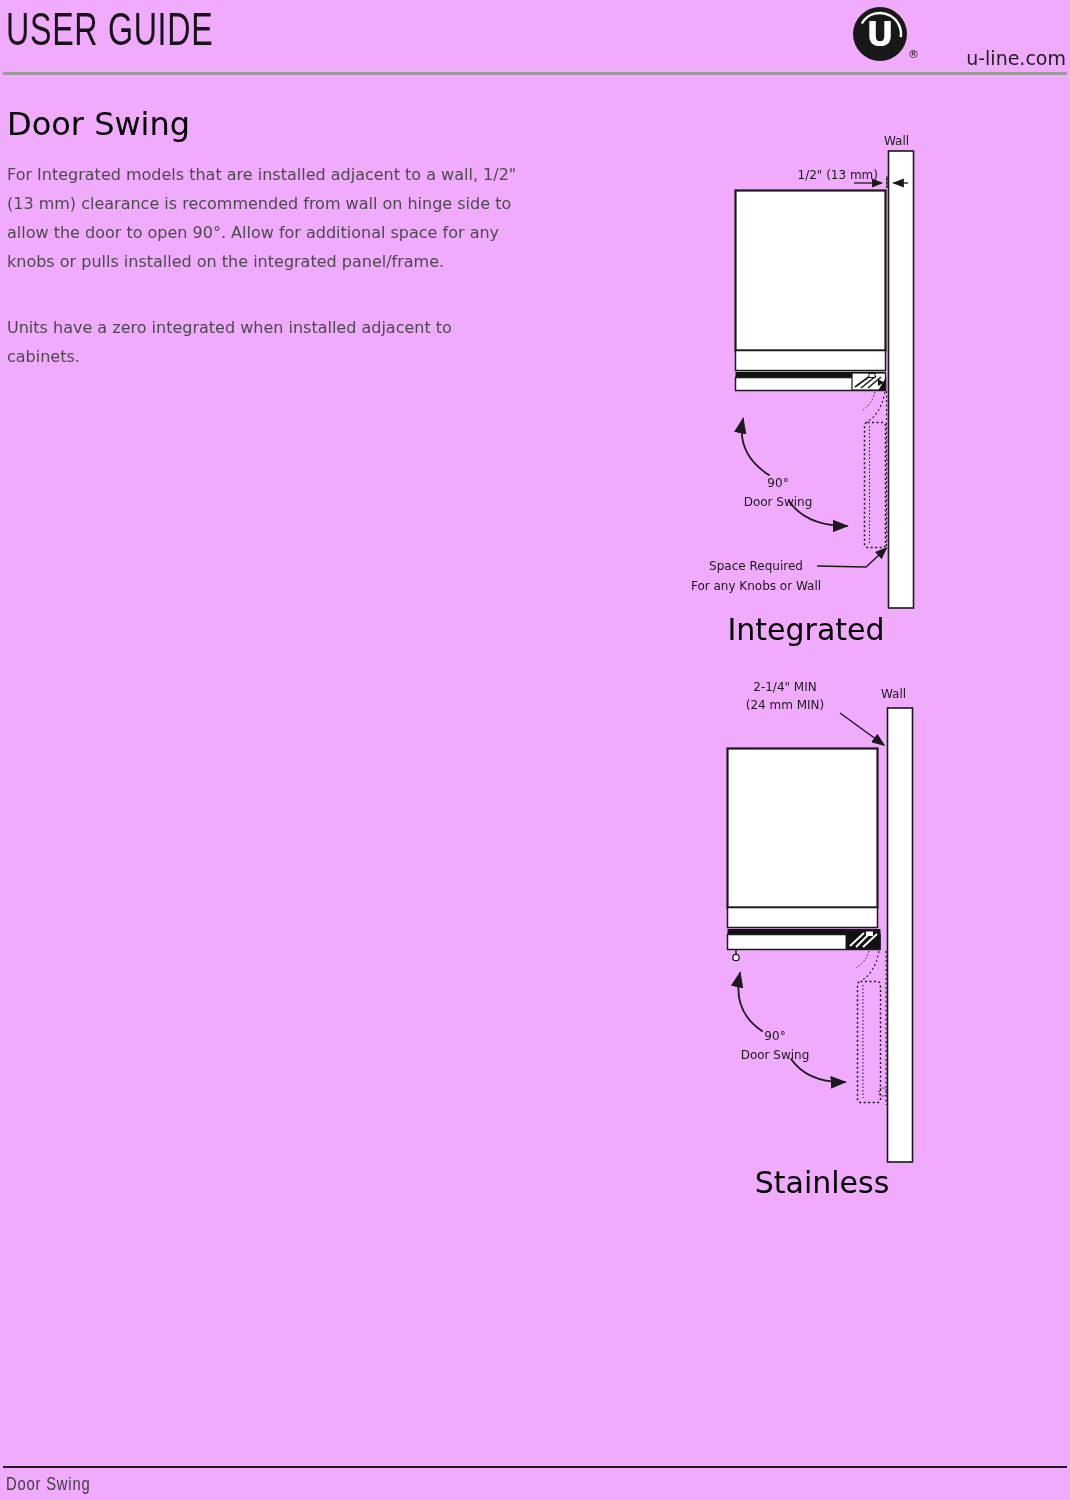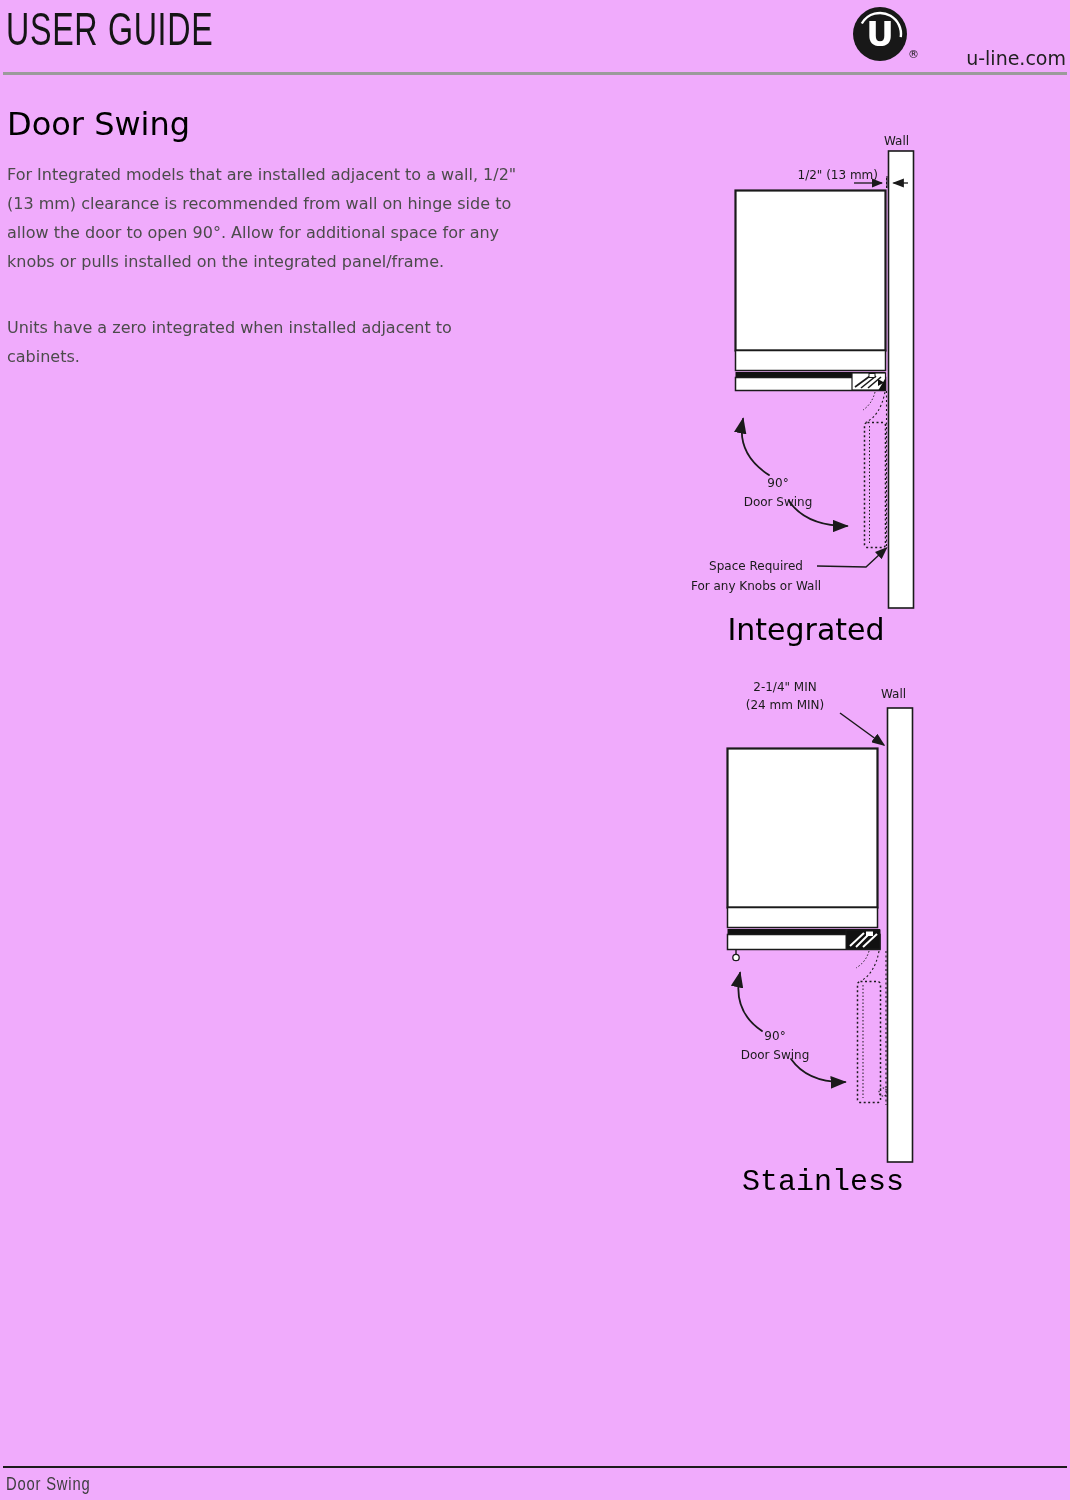--- a/index.html
+++ b/index.html
@@ -173,19 +173,19 @@
 
     <div class="dg-label center" style="left:35px;top:4px;width:200px;line-height:17.5px;">
       <div>2-1/4" MIN</div>
       <div>(24 mm MIN)</div>
     </div>
     <div class="dg-label" style="left:231px;top:10px;">Wall</div>
     <div class="dg-label center" style="left:50px;top:352px;width:150px;">
       <div>90°</div>
       <div>Door Swing</div>
     </div>
-    <div class="dg-caption" style="left:92px;top:490px;width:160px;font-family:Liberation Mono, monospace;">Stainless</div>
+    <div class="dg-caption" style="left:92px;top:490px;width:160px;">Stainless</div>
   </div>
 
   <div class="abs ftr-rule"></div>
   <div class="abs ftr-label">Door Swing</div>
 
 </div>
 
 </body></html>

